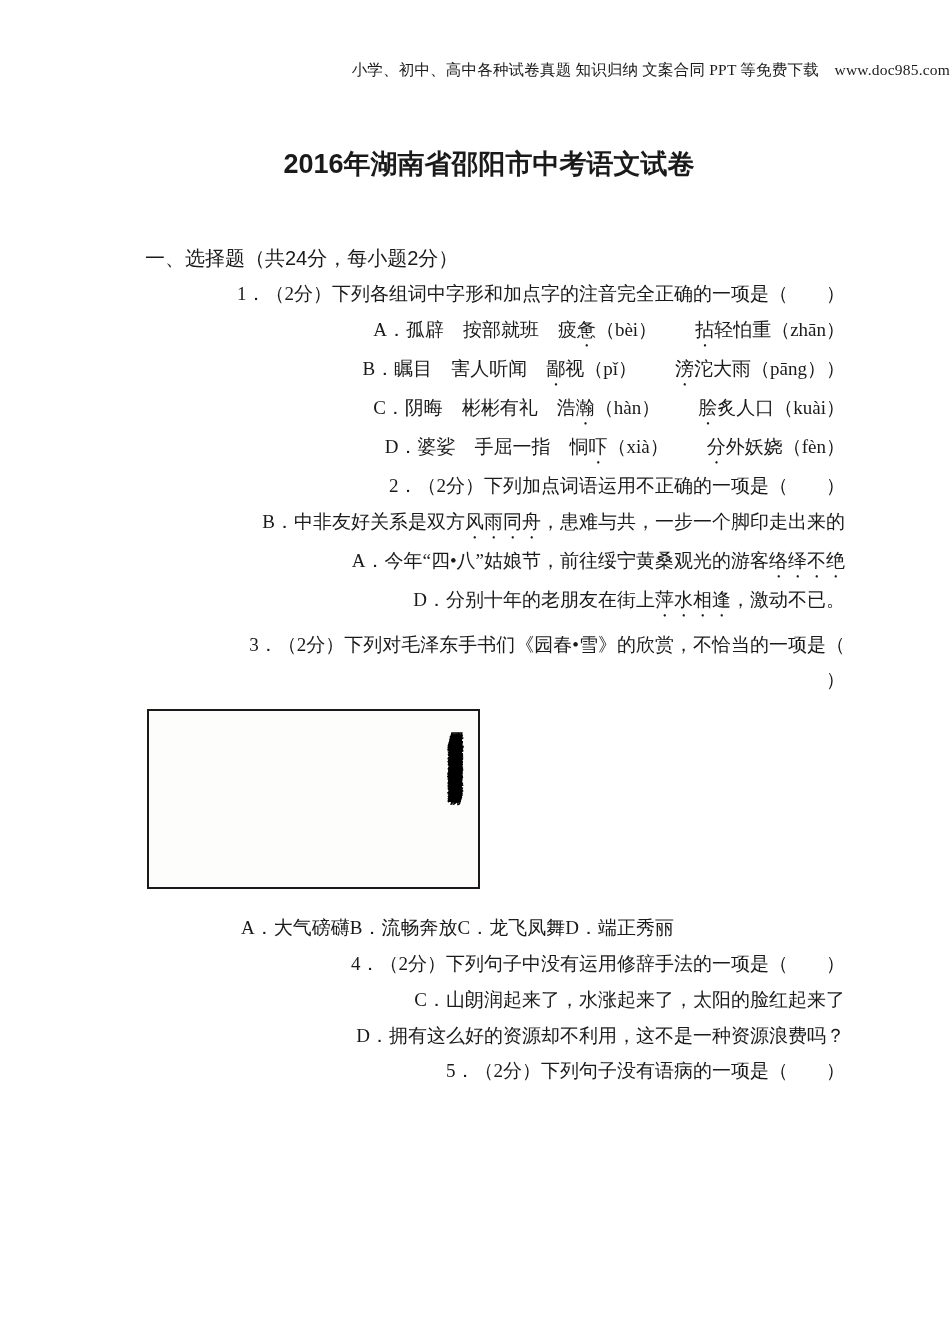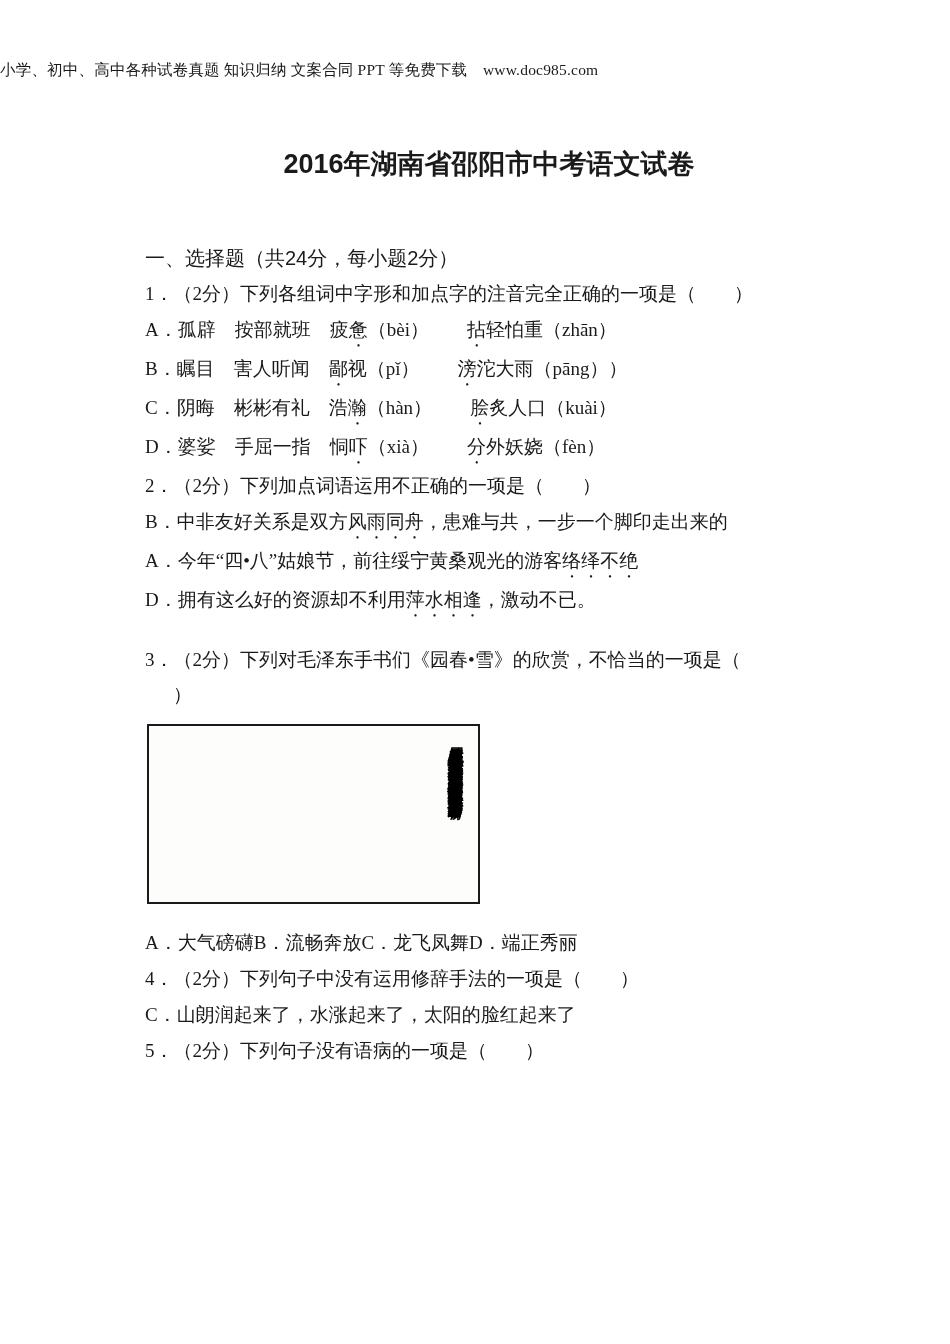--- a/index.html
+++ b/index.html
@@ -7,21 +7,21 @@
   body {
     width: 950px; height: 1344px;
     background: #ffffff;
     color: #1a1a1a;
     font-family: "Liberation Serif", "DejaVu Serif", serif;
     position: relative;
     overflow: hidden;
   }
   .site-header {
     position: absolute; top: 60px; left: 0; width: 100%;
-    text-align: left;
+    text-align: right;
     font-size: 15.5px;
     color: #1a1a1a;
     letter-spacing: 0.2px;
   }
   .page-title {
     position: absolute; top: 146px; left: 0; width: 100%;
     text-align: center;
     font-size: 27px; font-weight: 700;
     font-family: "Liberation Sans", "DejaVu Sans", sans-serif;
     margin: 0;
@@ -29,21 +29,21 @@
   }
   .content {
     position: absolute; top: 240px; left: 145px; width: 700px;
   }
   .section-heading {
     font-size: 20px; font-weight: 400;
     font-family: "Liberation Sans", "DejaVu Sans", sans-serif;
     line-height: 36px; margin: 0;
   }
   .line {
-    font-size: 19px; line-height: 35.8px; white-space: pre;
+    font-size: 19px; line-height: 35.8px; white-space: pre; text-align: right;
   }
   .dot {
     -webkit-text-emphasis: filled dot;
     -webkit-text-emphasis-position: under;
     text-emphasis: filled dot;
     text-emphasis-position: under right;
     text-emphasis-color: #1a1a1a;
   }
   .calligraphy {
     width: 333px; height: 180px;
@@ -55,21 +55,21 @@
   .calligraphy-text {
     writing-mode: vertical-rl;
     width: 100%; height: 100%;
     font-size: 13.5px; line-height: 2.1;
     letter-spacing: 0.5px;
     font-style: italic; font-weight: 700;
     color: #000;
     overflow: hidden;
   }
   .options-row {
-    display: flex; justify-content: flex-start;
+    display: flex; justify-content: center;
     width: 625px;
     font-size: 19px; line-height: 35.8px; white-space: pre;
   }
 </style>
 </head>
 <body>
 
 <div class="site-header">
   <span>小学、初中、高中各种试卷真题 知识归纳 文案合同 PPT 等免费下载　www.doc985.com</span>
 </div>
@@ -80,24 +80,25 @@
   <div class="section-heading">一、选择题（共24分，每小题2分）</div>
   <div id="blocks">
       <div class="line"><span>1．（2分）下列各组词中字形和加点字的注音完全正确的一项是（　　）</span></div>
       <div class="line"><span>A．孤辟　按部就班　疲</span><span class="dot">惫</span><span>（bèi）　　</span><span class="dot">拈</span><span>轻怕重（zhān）</span></div>
       <div class="line"><span>B．瞩目　害人听闻　</span><span class="dot">鄙</span><span>视（pǐ）　　</span><span class="dot">滂</span><span>沱大雨（pāng））</span></div>
       <div class="line"><span>C．阴晦　彬彬有礼　浩</span><span class="dot">瀚</span><span>（hàn）　　</span><span class="dot">脍</span><span>炙人口（kuài）</span></div>
       <div class="line"><span>D．婆娑　手屈一指　恫</span><span class="dot">吓</span><span>（xià）　　</span><span class="dot">分</span><span>外妖娆（fèn）</span></div>
       <div class="line"><span>2．（2分）下列加点词语运用不正确的一项是（　　）</span></div>
       <div class="line"><span>B．中非友好关系是双方</span><span class="dot">风雨同舟</span><span>，患难与共，一步一个脚印走出来的</span></div>
       <div class="line"><span>A．今年“四•八”姑娘节，前往绥宁黄桑观光的游客</span><span class="dot">络绎不绝</span></div>
-      <div class="line"><span>D．拥有这么好的资源却不利用</span><span class="dot">萍水相逢</span><span>，激动不已。</span></div>
-      <div class="line" style="margin-top: 21px;"><span>3．（2分）下列对毛泽东手书们《园春•雪》的欣赏，不恰当的一项是（</span></div>
+      <div class="line"><span>D．分别十年的老朋友在街上</span><span class="dot">萍水相逢</span><span>，激动不已。</span></div>
+      <div class="line" style="margin-top: 6px;"><span>3．（2分）下列对毛泽东手书们《园春•雪》的欣赏，不恰当的一项是（</span></div>
       <div class="line" style="padding-left: 28px;"><span>）</span></div>
       <div class="calligraphy">
         <div class="calligraphy-text">沁园春雪北国风光千里冰封万里雪飘望长城内外惟余莽莽大河上下顿失滔滔山舞银蛇原驰蜡象欲与天公试比高须晴日看红装素裹分外妖娆江山如此多娇引无数英雄竞折腰惜秦皇汉武略输文采唐宗宋祖稍逊风骚一代天骄成吉思汗只识弯弓射大雕俱往矣数风流人物还看今朝</div>
       </div>
       <div class="options-row"><span>A．大气磅礴</span><span>B．流畅奔放</span><span>C．龙飞凤舞</span><span>D．端正秀丽</span></div>
       <div class="line"><span>4．（2分）下列句子中没有运用修辞手法的一项是（　　）</span></div>
       <div class="line"><span>C．山朗润起来了，水涨起来了，太阳的脸红起来了</span></div>
+      <div class="line"><span>D．拥有这么好的资源却不利用，这不是一种资源浪费吗？</span></div>
       <div class="line"><span>5．（2分）下列句子没有语病的一项是（　　）</span></div>
     </div>
 </div>
 
 </body></html>

